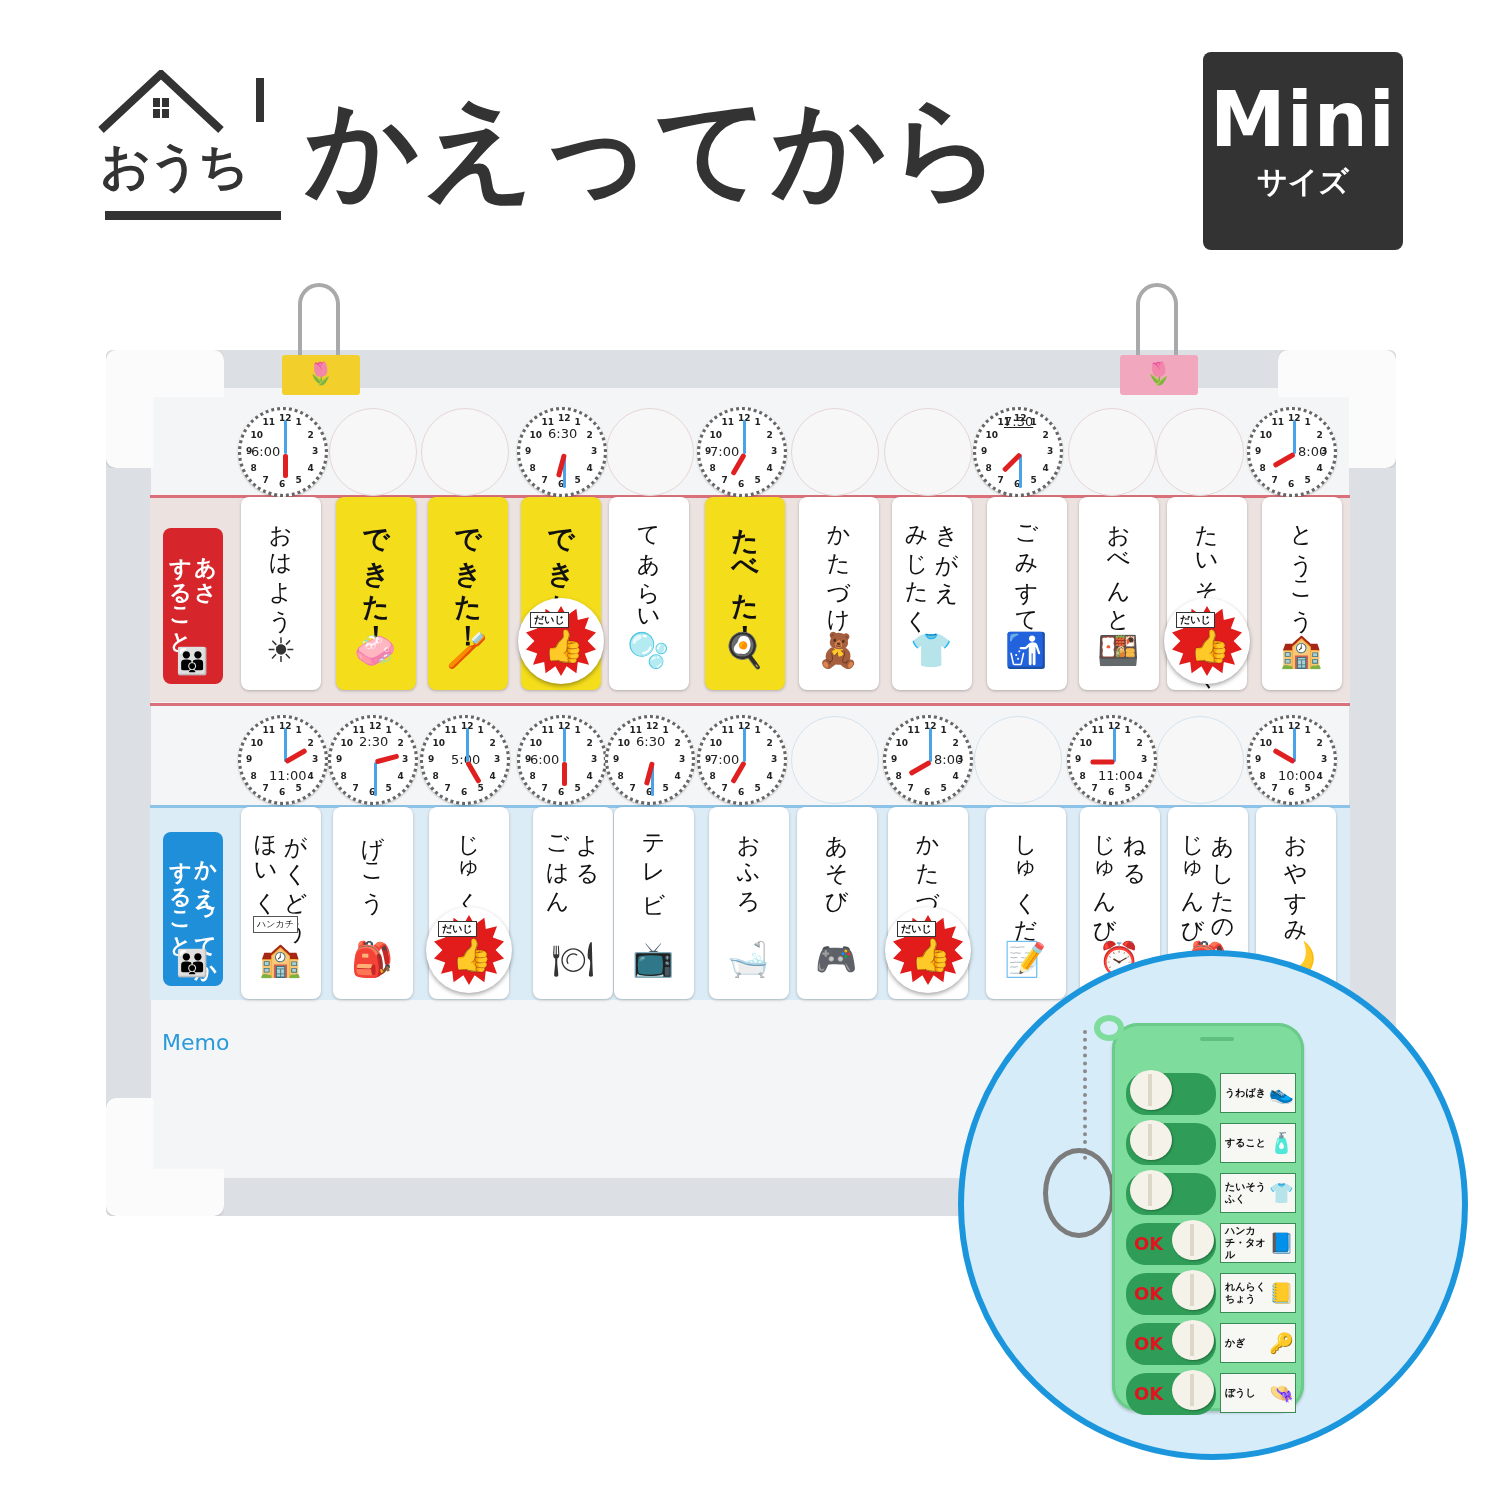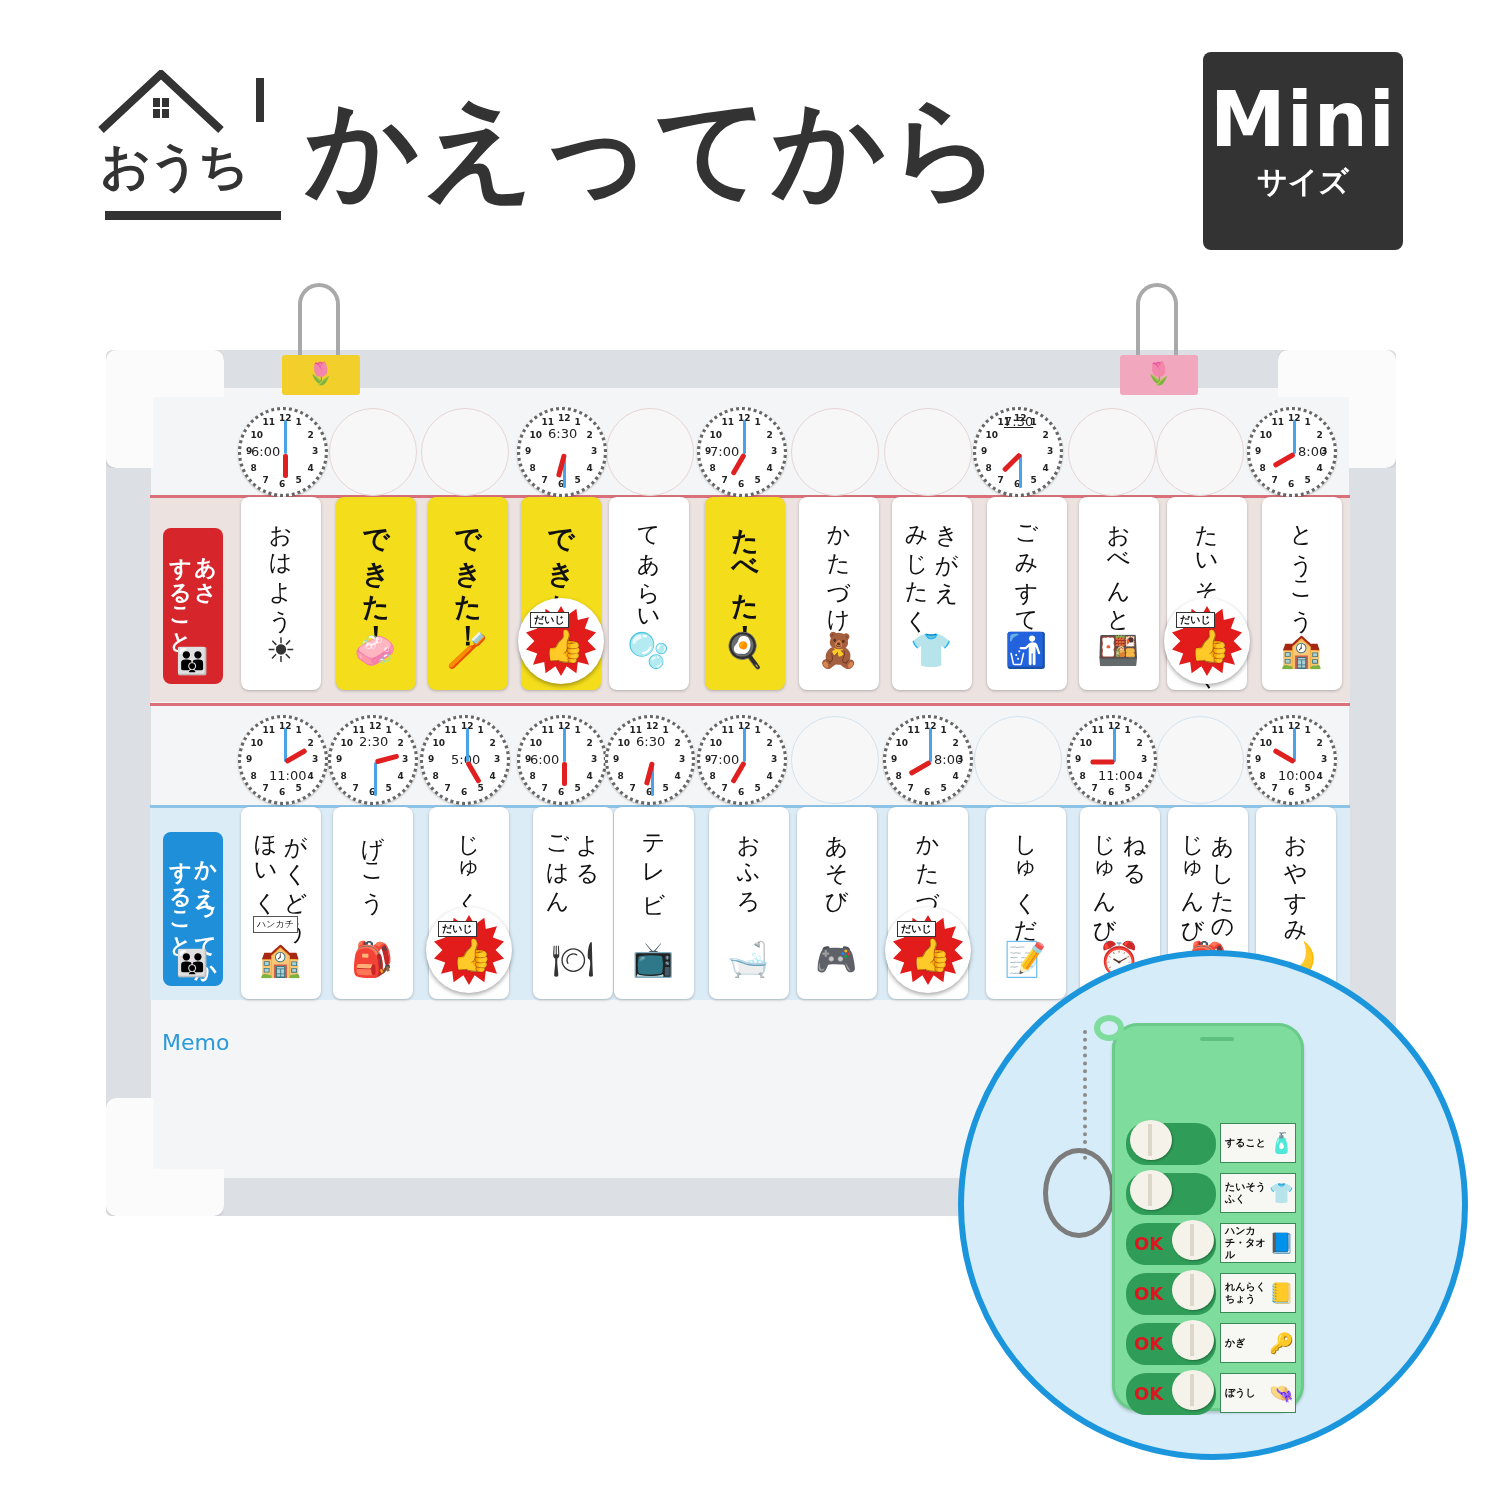--- a/index.html
+++ b/index.html
@@ -560,20 +560,28 @@
   </div>
 
 <div class="memo">Memo</div>
 
 <div class="inset"></div>
 <div class="chain"></div>
 <div class="keyring"></div>
 <div class="checker" id="checker">
   <div class="slot-top"></div>
 <div class="loop"></div>
+    <div class="check-row" style="top:44px;">
+      <div class="track"></div>
+      <div class="slider" style="left:18px;"></div>
+      <div class="tag">
+        <span class="tt">うわばき</span>
+        <span class="ti">👟</span>
+      </div>
+    </div>
     <div class="check-row" style="top:94px;">
       <div class="track"></div>
       <div class="slider" style="left:18px;"></div>
       <div class="tag">
         <span class="tt">すること</span>
         <span class="ti">🧴</span>
       </div>
     </div>
     <div class="check-row" style="top:144px;">
       <div class="track"></div>

